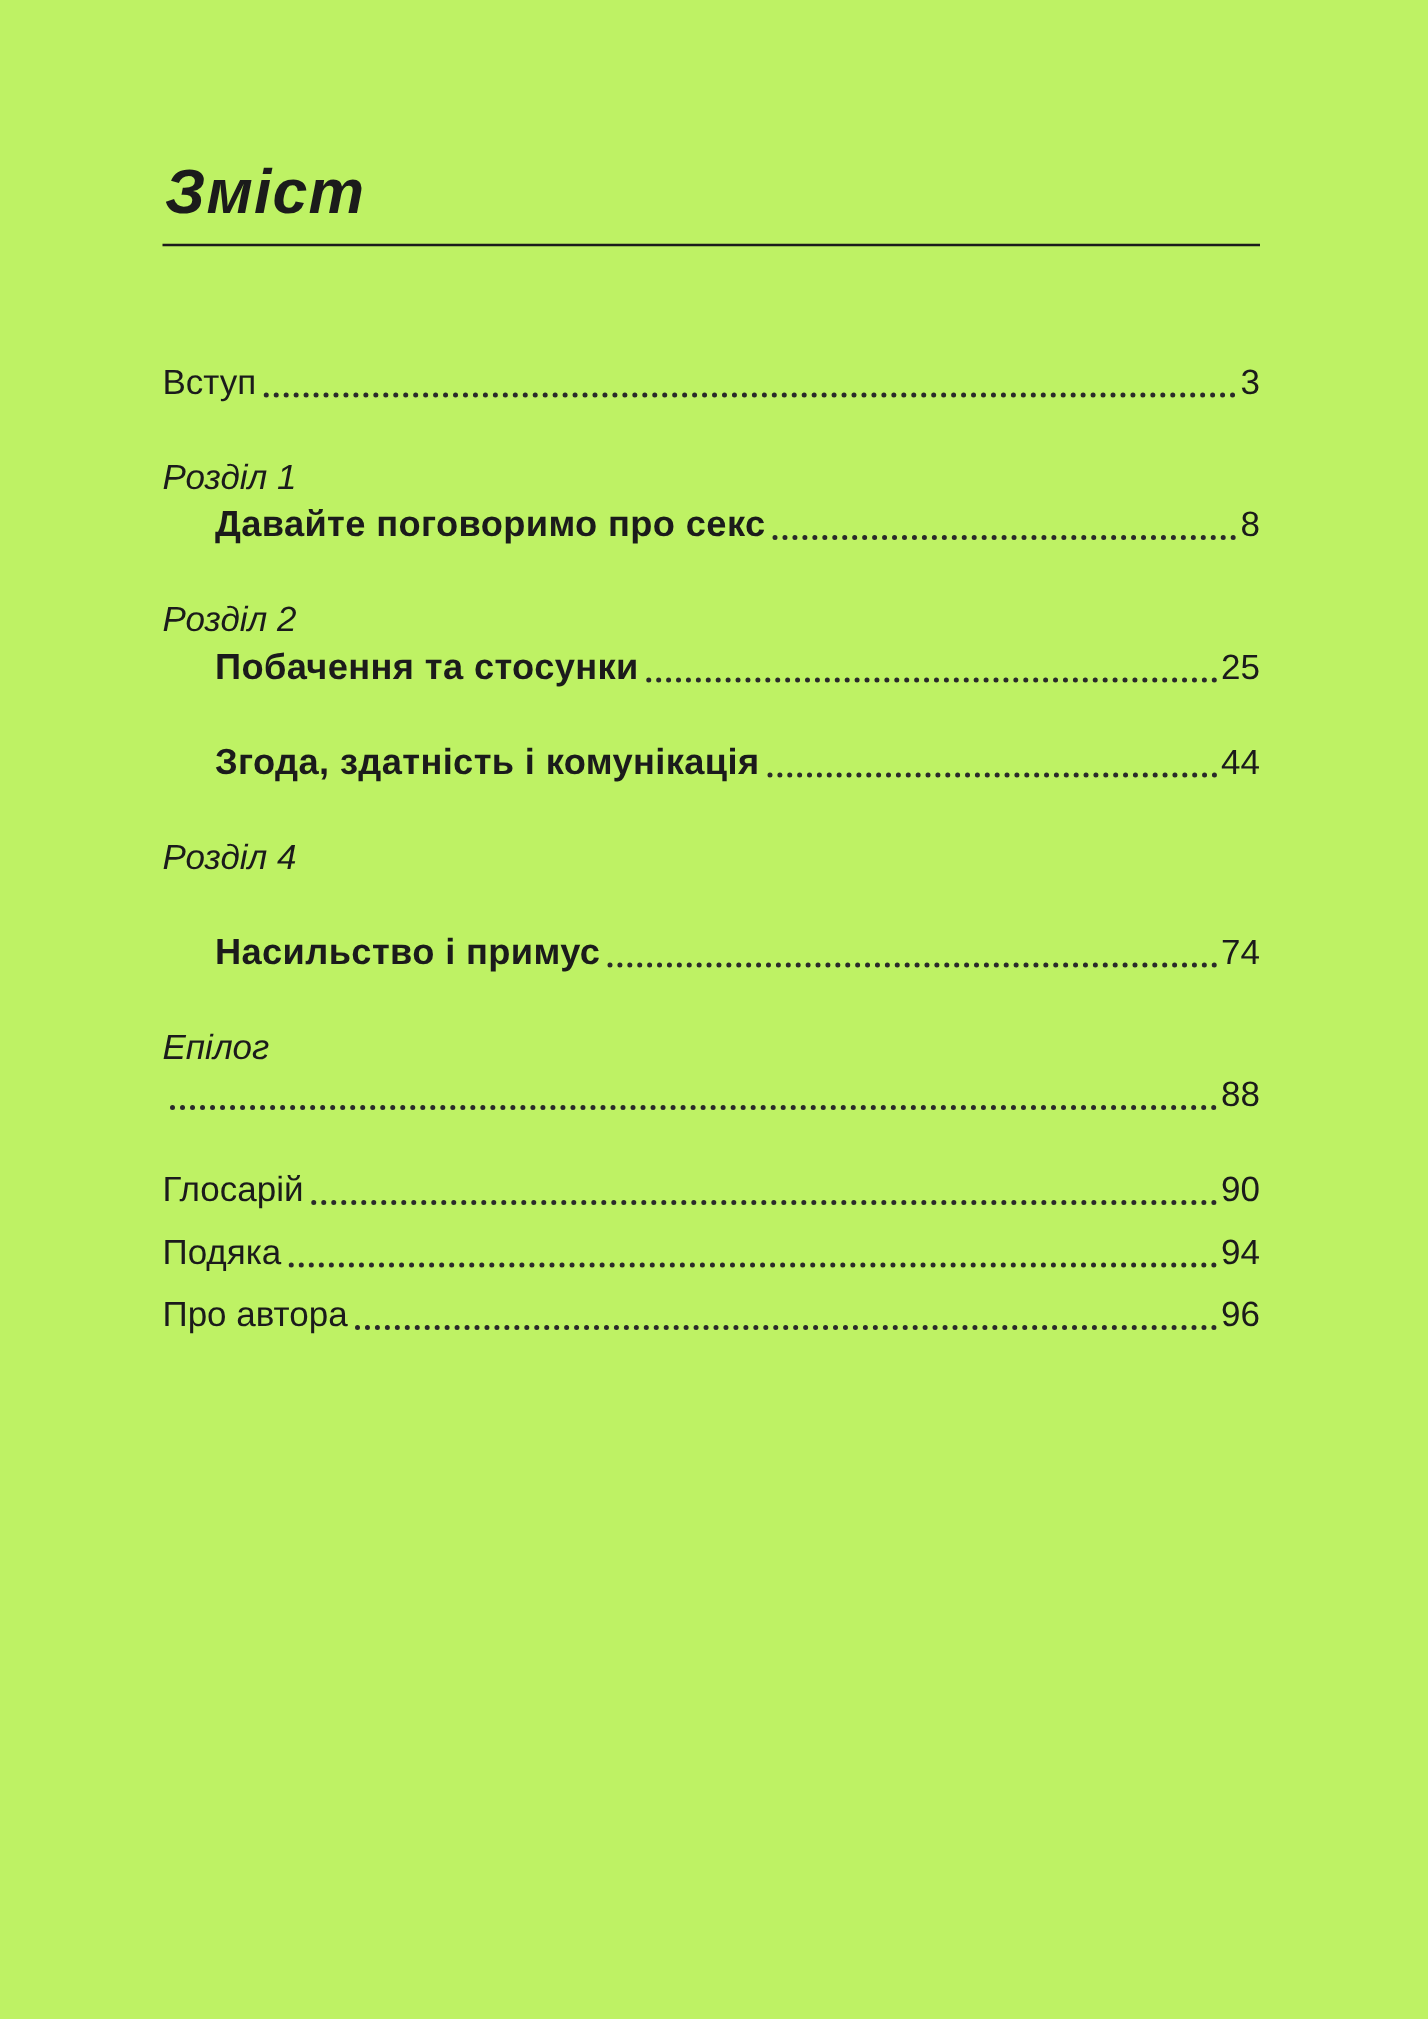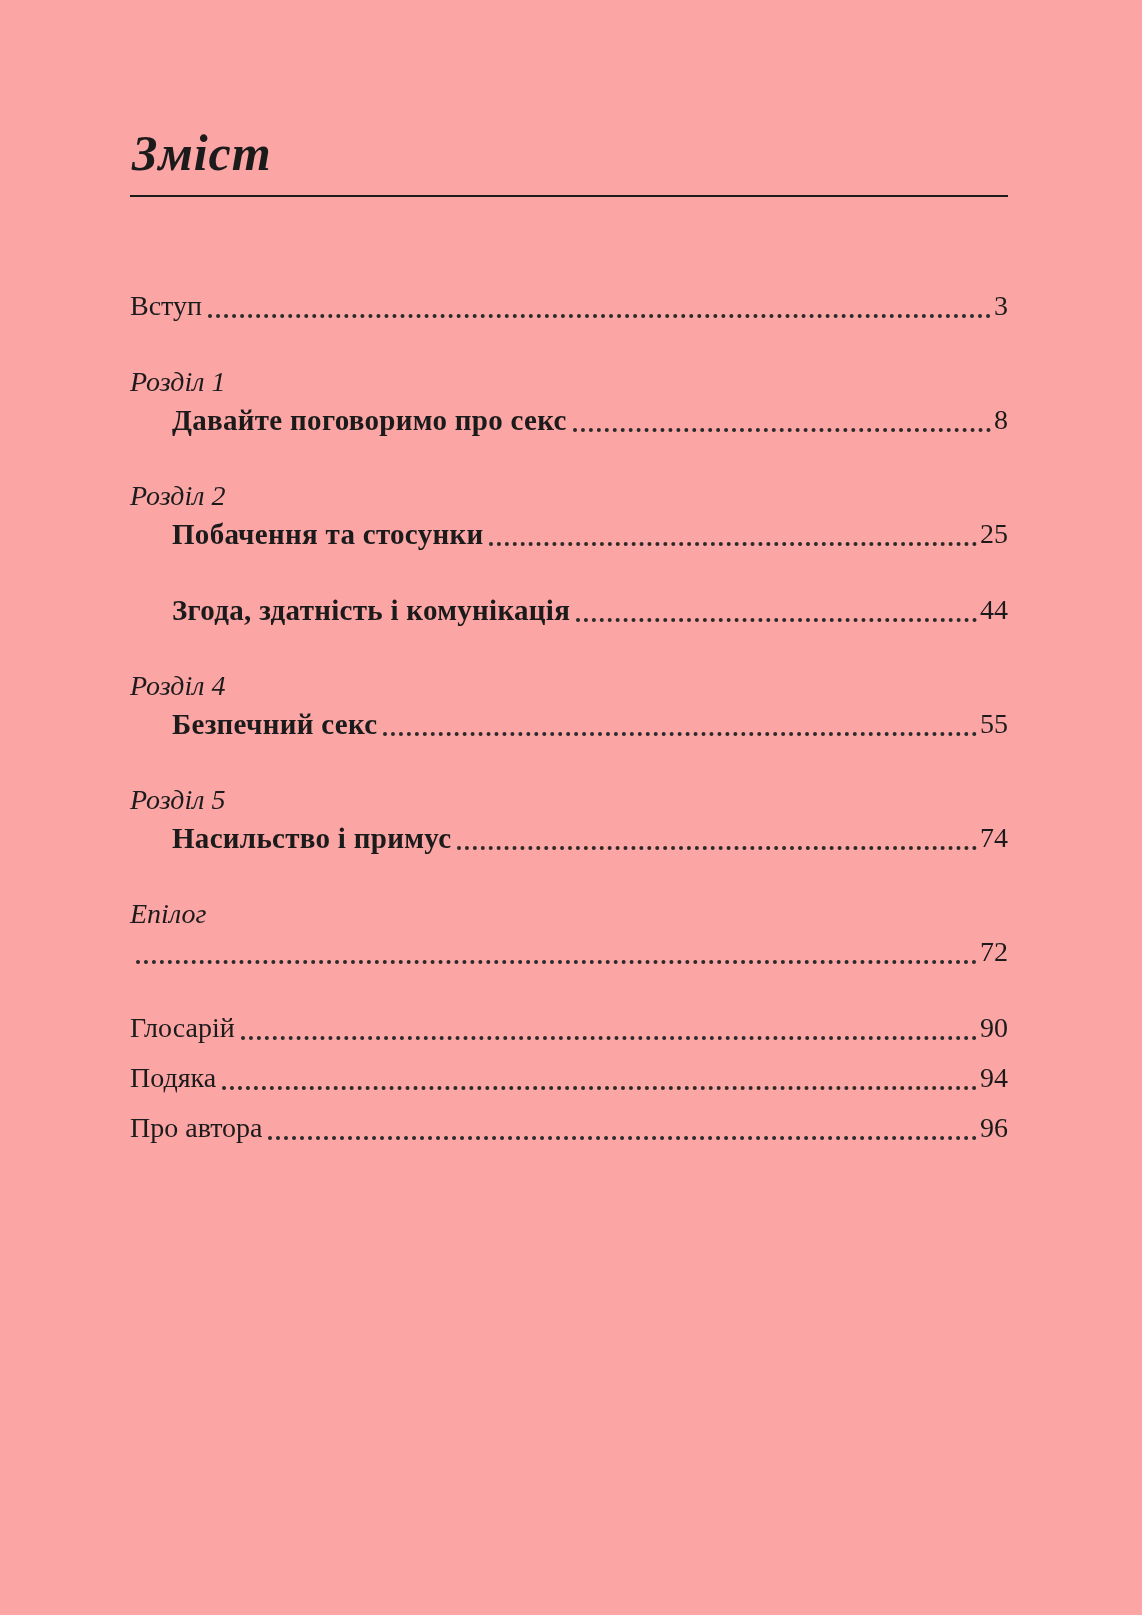--- a/index.html
+++ b/index.html
@@ -4,22 +4,22 @@
 <style>
   html, body {
     margin: 0;
     padding: 0;
     background: #ffffff;
   }
   .page {
     position: relative;
     width: 1142px;
     height: 1615px;
-    background: #fca5a5;
-    font-family: Liberation Serif, serif;
+    background: #bef264;
+    font-family: Liberation Sans, sans-serif;
     color: #1b1b1b;
     box-sizing: border-box;
   }
   .content {
     position: absolute;
     left: 130px;
     top: 126px;
     width: 878px;
   }
   .doc-title {
@@ -117,41 +117,35 @@
       <div class="entry">
         <div class="row">
           <span class="title bold">Згода, здатність і комунікація</span>
           <span class="leader"></span>
           <span class="page-num">44</span>
         </div>
       </div>
 
       <div class="entry">
         <div class="chapter-label">Розділ 4</div>
-        <div class="row">
-          <span class="title bold">Безпечний секс</span>
-          <span class="leader"></span>
-          <span class="page-num">55</span>
-        </div>
       </div>
 
       <div class="entry">
-        <div class="chapter-label">Розділ 5</div>
         <div class="row">
           <span class="title bold">Насильство і примус</span>
           <span class="leader"></span>
           <span class="page-num">74</span>
         </div>
       </div>
 
       <div class="entry">
         <div class="chapter-label">Епілог</div>
         <div class="row">
           <span class="leader"></span>
-          <span class="page-num">72</span>
+          <span class="page-num">88</span>
         </div>
       </div>
 
       <div class="entry tight">
         <div class="row">
           <span class="title">Глосарій</span>
           <span class="leader"></span>
           <span class="page-num">90</span>
         </div>
       </div>

